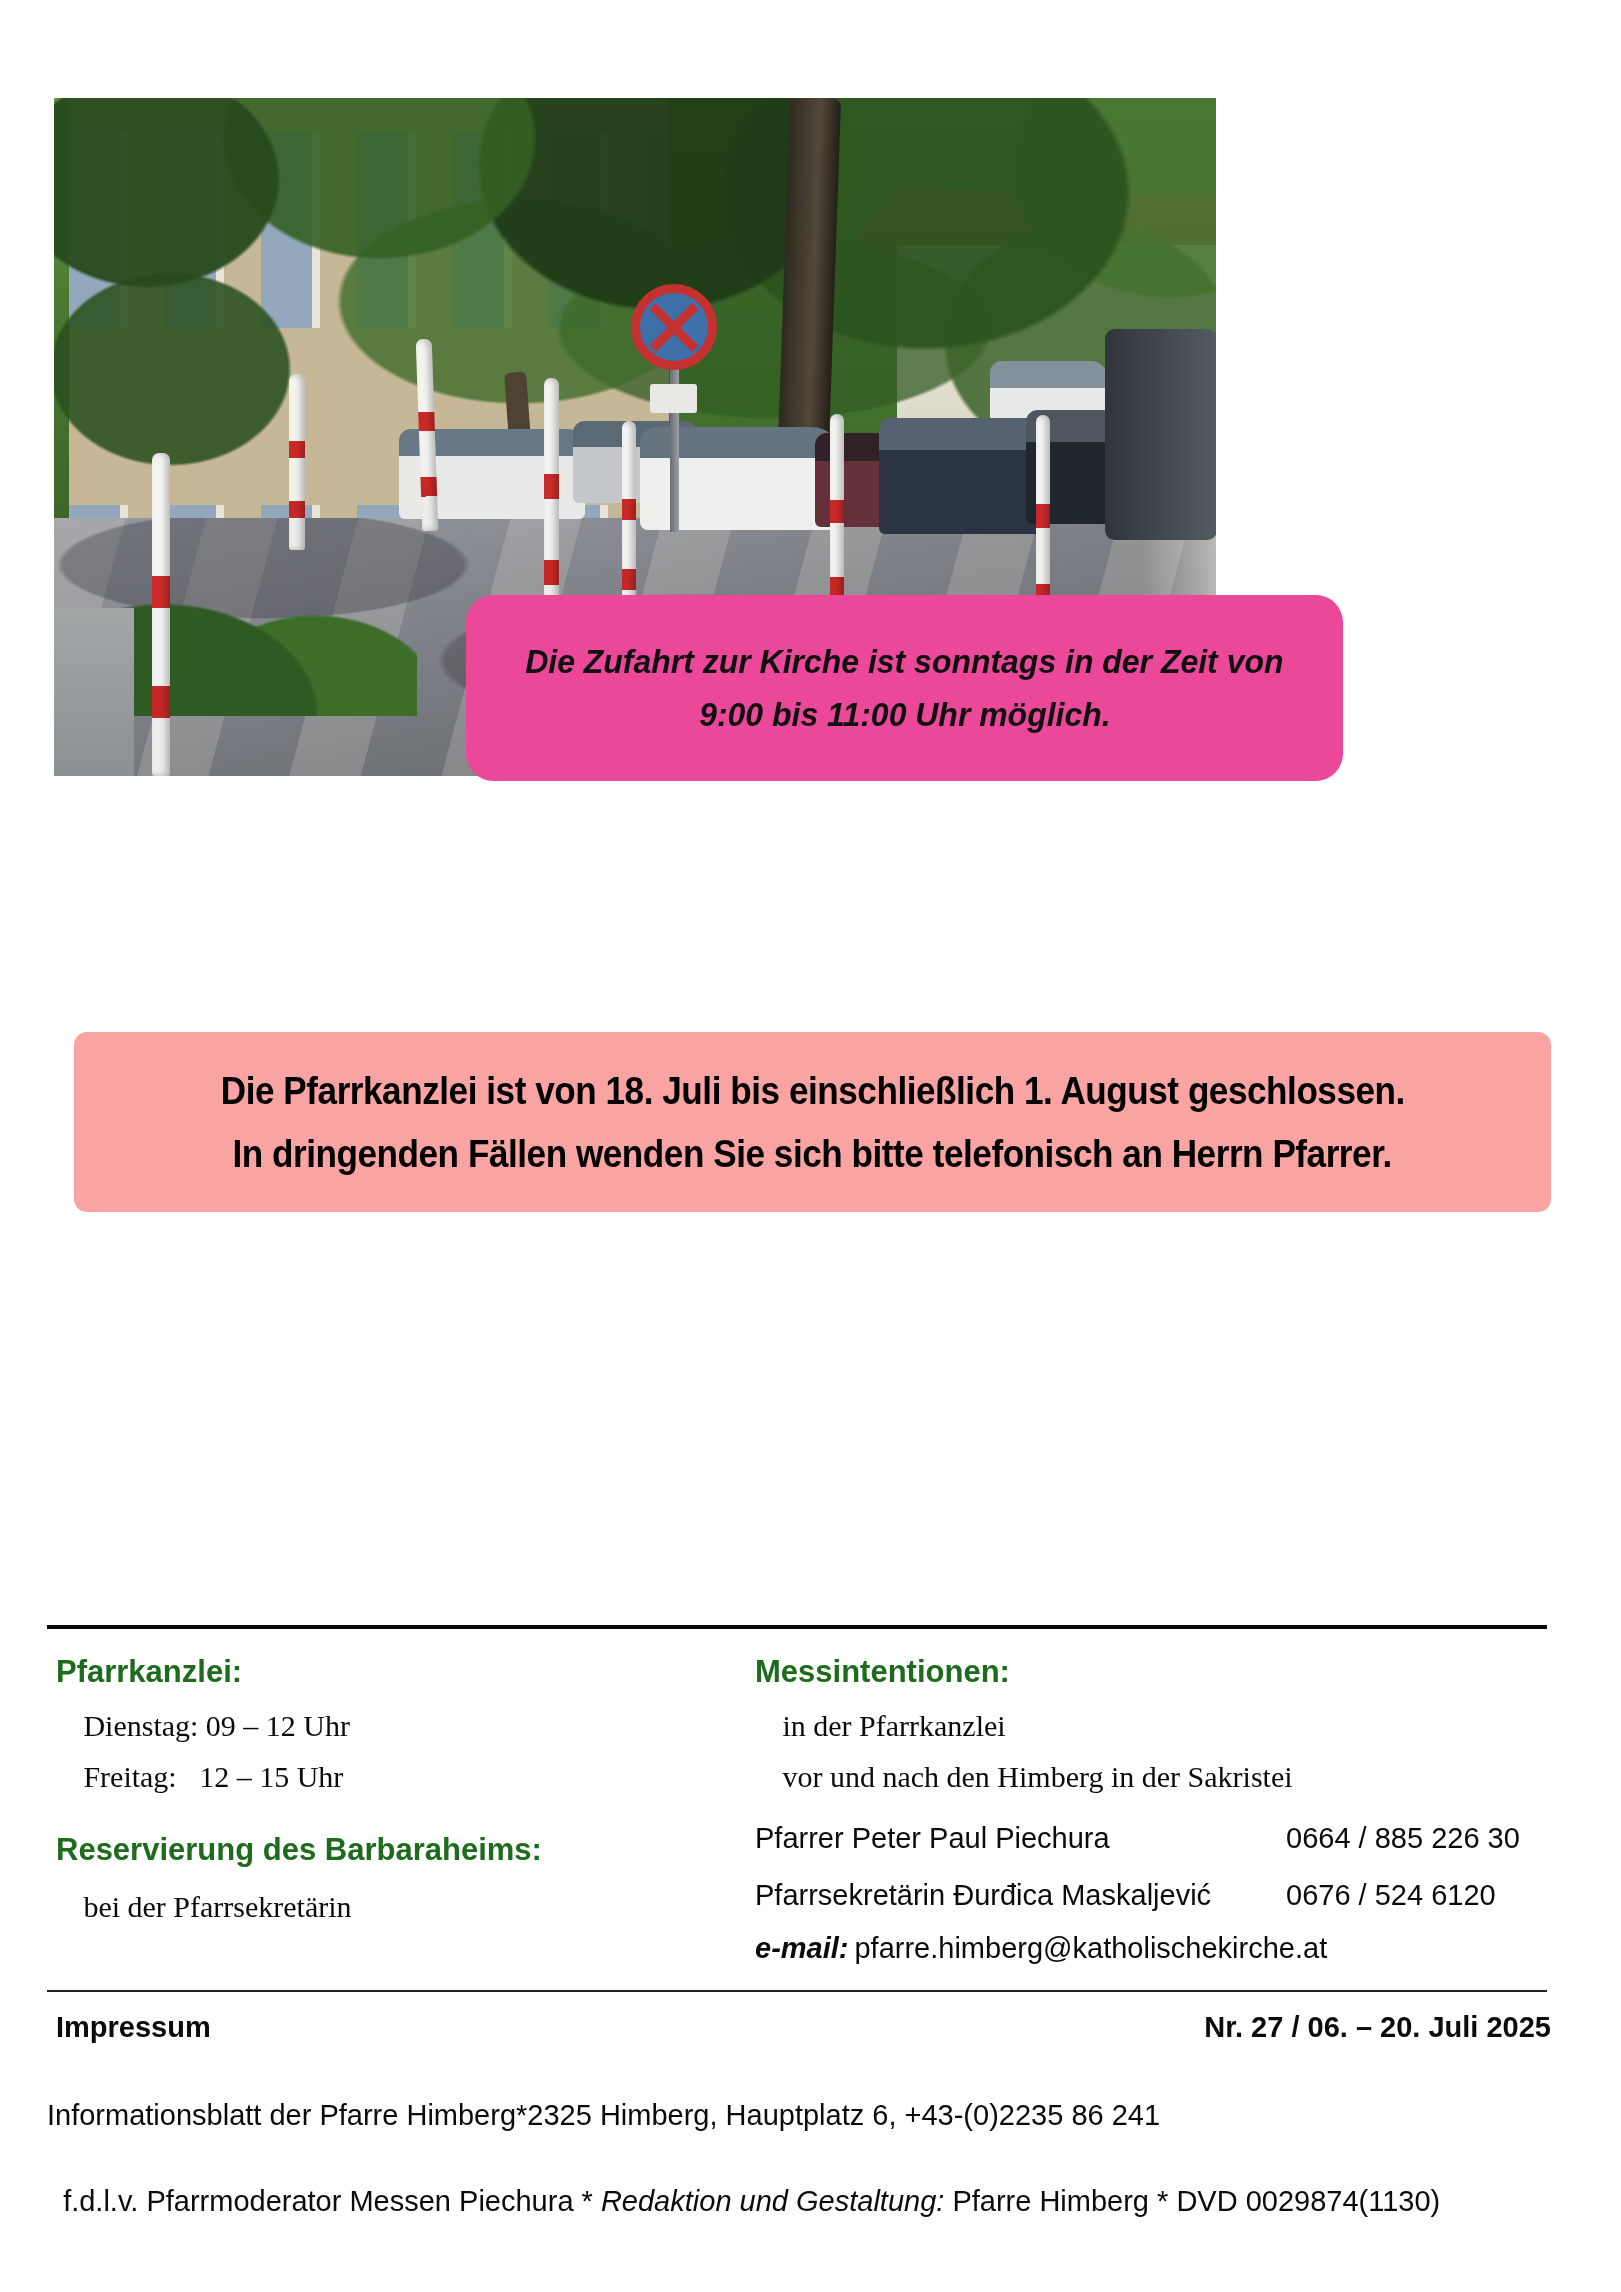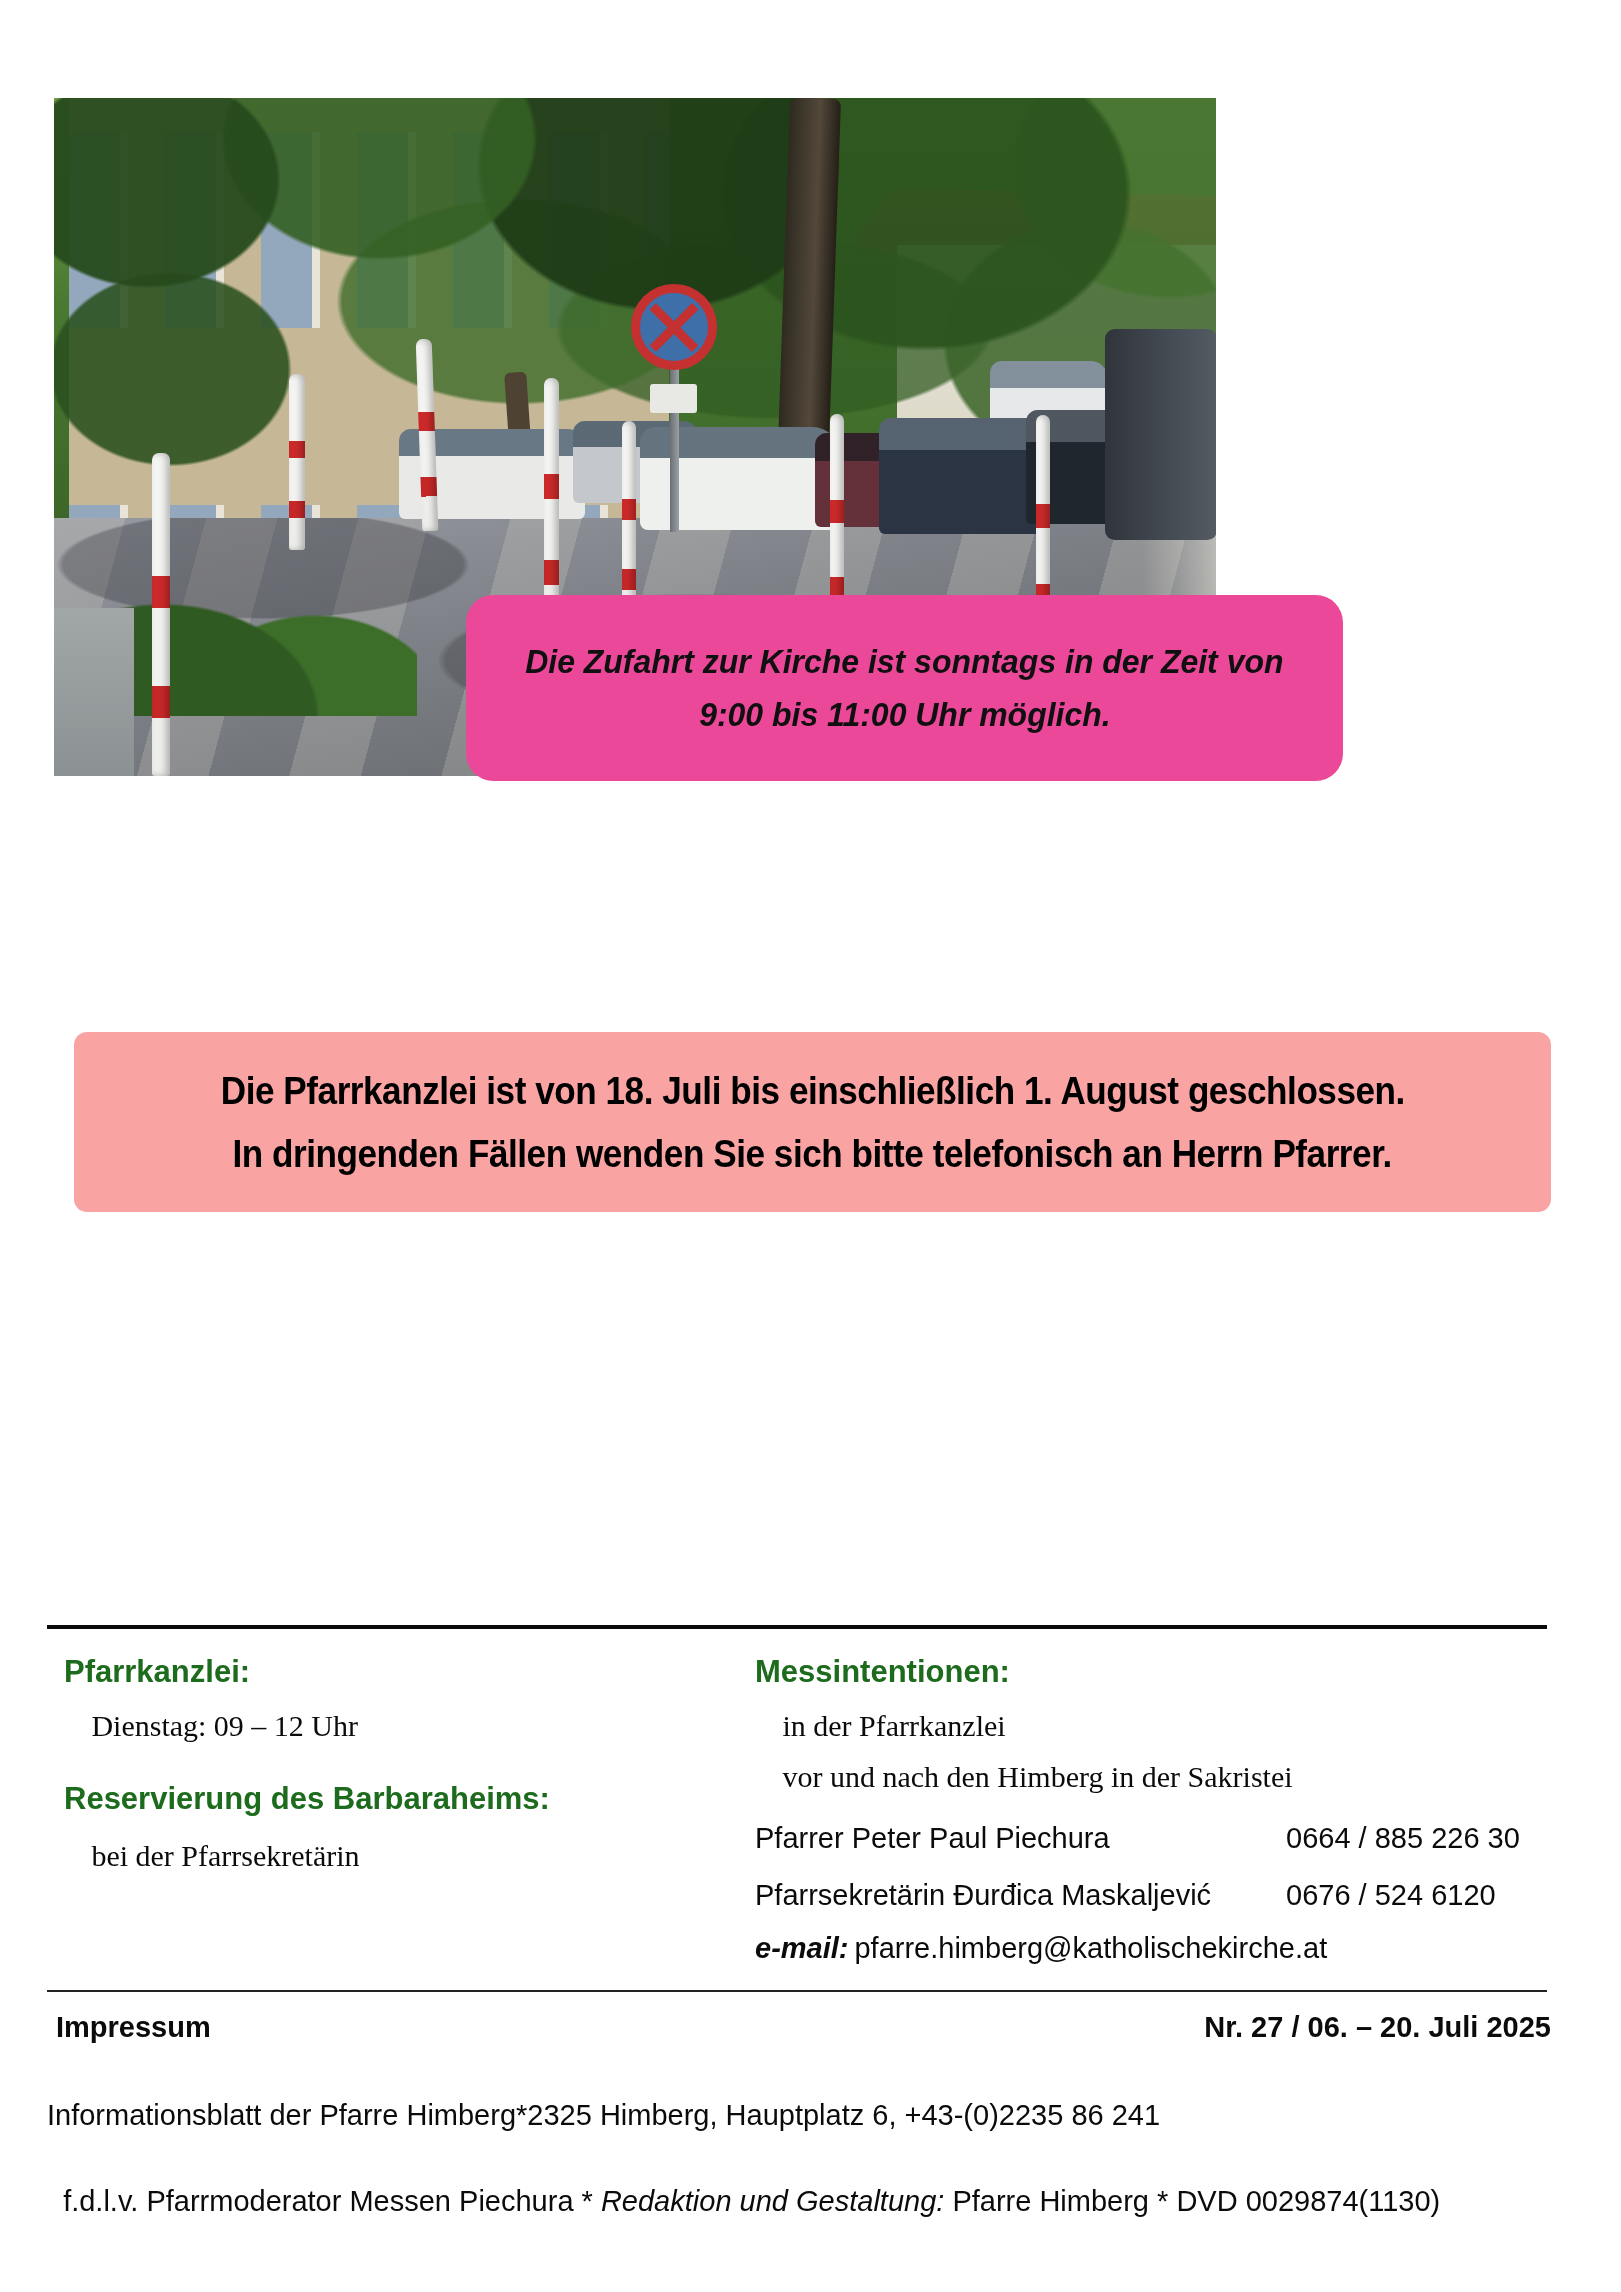--- a/index.html
+++ b/index.html
@@ -48,21 +48,21 @@
   
   .blue-note{left:466px;top:595px;width:877px;height:186px;border-radius:27.4px;background:#ec4899;display:flex;flex-direction:column;justify-content:center;align-items:center;z-index:5;}
   .blue-note .ln{font-weight:700;font-style:italic;font-size:34px;line-height:53px;color:#101010;white-space:nowrap;transform:scaleX(.94);}
   .pink-note{left:74px;top:1032px;width:1477px;height:180px;border-radius:13px;background:#f9a3a3;display:flex;flex-direction:column;justify-content:center;align-items:center;}
   .pink-note .ln{font-weight:700;font-size:39px;line-height:63px;color:#000;white-space:nowrap;letter-spacing:-0.5px;transform:scaleX(.9);}
 
   
   .hr1{left:47px;top:1625px;width:1500px;height:3.9px;background:#0a0a0a;}
   .hr2{left:47px;top:1990px;width:1500px;height:2px;background:#222;}
   .col{top:1643px;}
-  .col-left{left:56px;width:686px;margin-left:8px;}
+  .col-left{left:56px;width:686px;}
   .col-right{left:755px;width:796px;}
   .ch{height:57px;display:flex;align-items:center;font-size:31px;font-weight:700;color:#1d6b1d;}
   .cl{height:51px;display:flex;align-items:center;padding-left:27.4px;font-size:30px;white-space:pre-wrap;font-family:Liberation Serif, serif;}
   .cl-tall{height:57px;}
   .cspacer{height:19.6px;}
   .crow{height:53px;display:flex;align-items:flex-start;position:relative;font-size:29px;white-space:pre-wrap;}
   .crow .phone{position:absolute;left:531px;}
   .email-label{font-weight:700;font-style:italic;}
   .email-value{margin-left:6px;}
 
@@ -126,20 +126,21 @@
 <div class="abs pink-note">
   <div class="ln">Die Pfarrkanzlei ist von 18. Juli bis einschließlich 1. August geschlossen.</div>
   <div class="ln">In dringenden Fällen wenden Sie sich bitte telefonisch an Herrn Pfarrer.</div>
 </div>
 
 <div class="abs hr1"></div>
 
 <div class="abs col col-left">
   <div class="ch">Pfarrkanzlei:</div>
   <div class="cl">Dienstag: 09 – 12 Uhr</div>
+  <div class="cl">Freitag:   12 – 15 Uhr</div>
   <div class="cspacer"></div>
   <div class="ch">Reservierung des Barbaraheims:</div>
   <div class="cl cl-tall">bei der Pfarrsekretärin</div>
 </div>
 
 <div class="abs col col-right">
   <div class="ch">Messintentionen:</div>
   <div class="cl">in der Pfarrkanzlei</div>
   <div class="cl">vor und nach den Himberg in der Sakristei</div>
   <div class="cspacer"></div>

